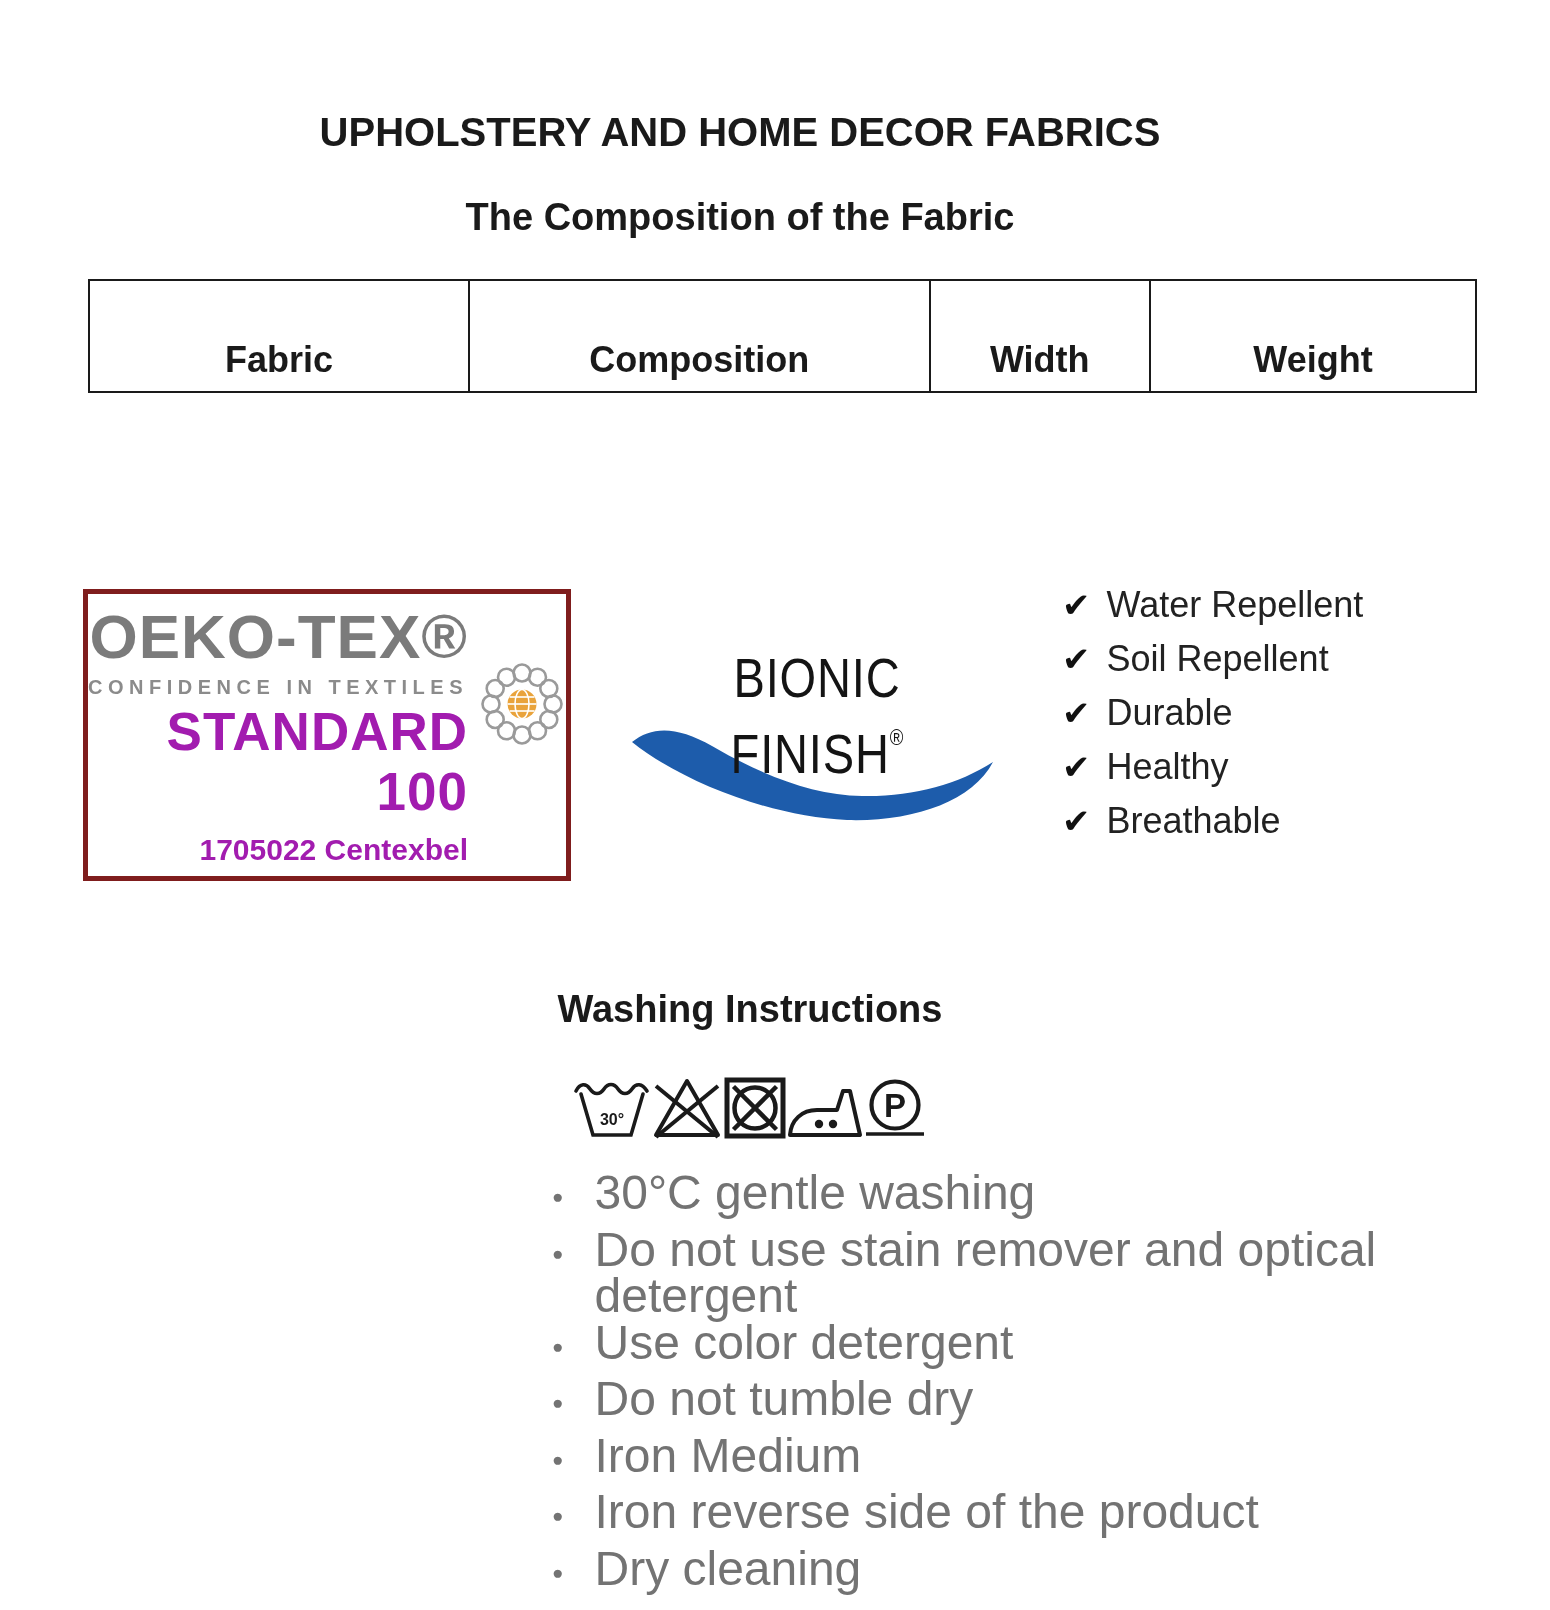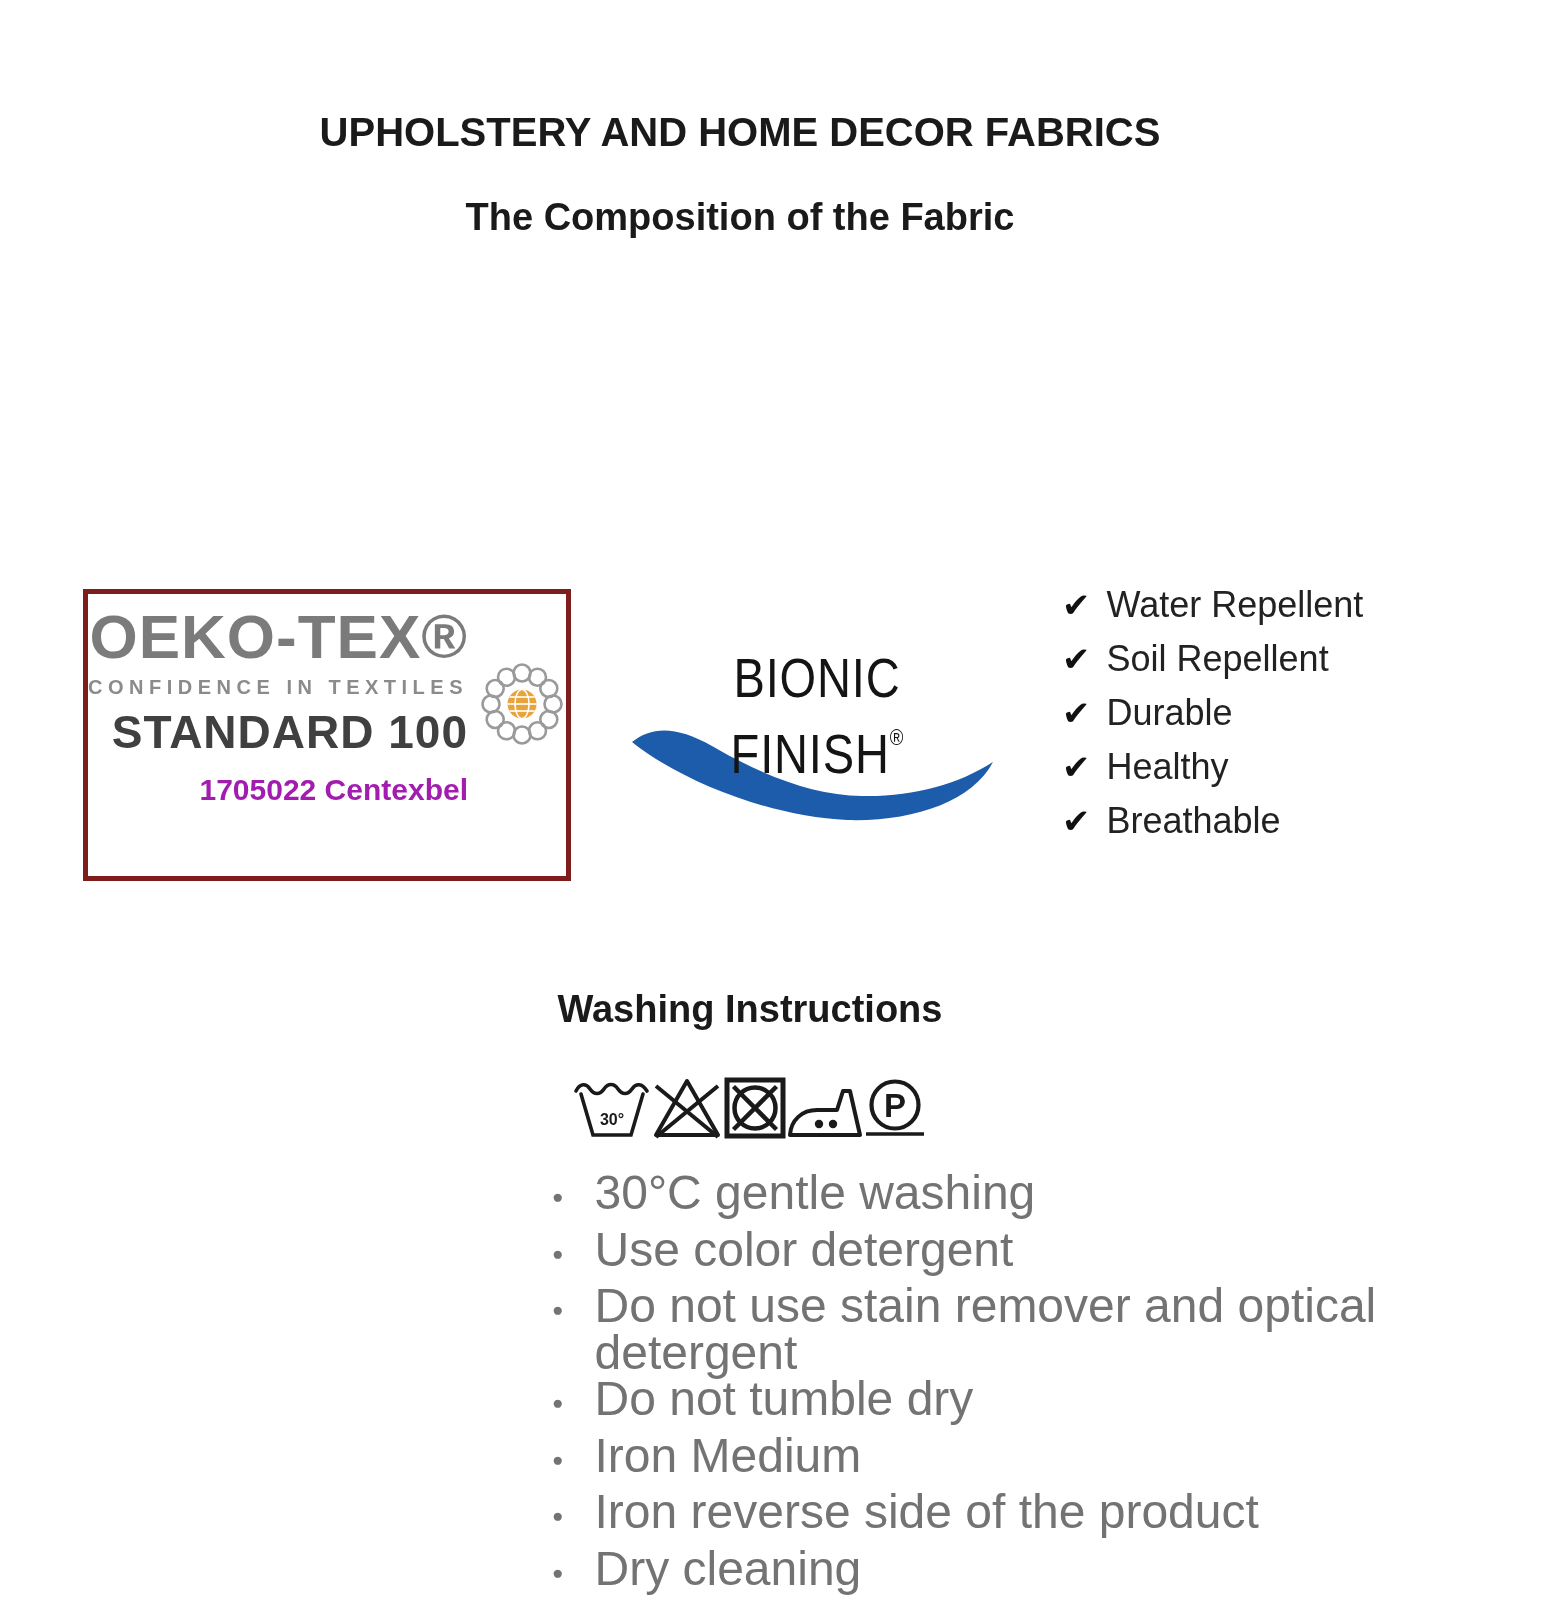--- a/index.html
+++ b/index.html
@@ -38,21 +38,21 @@
   
   .oeko-box{
     position:absolute;left:83px;top:589px;width:478px;height:282px;
     border:5px solid #7f1d1d;background:#fff;
   }
   .oeko-text{
     position:absolute;left:0;top:10px;width:380px;text-align:right;
   }
   .oeko-brand{font-size:62px;font-weight:bold;color:#7b7b7b;line-height:66px;letter-spacing:1px;}
   .oeko-tagline{font-size:20px;font-weight:bold;color:#8b8b8b;letter-spacing:5.5px;line-height:30px;margin-top:2px;}
-  .oeko-standard{font-size:46px;font-weight:bold;color:#404040;line-height:60px;letter-spacing:1px;}
+  .oeko-standard{font-size:53px;font-weight:bold;color:#a21caf;line-height:60px;letter-spacing:1px;}
   .oeko-cert{font-size:30px;font-weight:bold;color:#a21caf;line-height:44px;margin-top:6px;}
   .oeko-notes{margin-top:16px;font-size:19px;line-height:25px;color:#4d4d4d;}
   .oeko-flower{position:absolute;left:388px;top:64px;}
   
   .bionic{position:absolute;left:612px;top:648px;width:385px;height:180px;}
   .bionic-wave{position:absolute;left:10px;top:72px;}
   .bionic-text{
     position:absolute;left:85px;top:0px;width:240px;text-align:center;
     font-size:56px;line-height:60px;color:#141414;
     transform:scaleX(0.84);transform-origin:center top;letter-spacing:1px;
@@ -90,20 +90,26 @@
 <div class="doc-subtitle">The Composition of the Fabric</div>
 
 <table class="comp">
   <colgroup>
       <col class="c1">
       <col class="c2">
       <col class="c3">
       <col class="c4">
     </colgroup>
   <tbody>
+    <tr>
+      <th>Fabric</th>
+      <th>Composition</th>
+      <th>Width</th>
+      <th>Weight</th>
+    </tr>
   </tbody>
 </table>
 
 <div class="oeko-box">
   <div class="oeko-text">
     <div class="oeko-brand">OEKO-TEX®</div>
     <div class="oeko-tagline">CONFIDENCE IN TEXTILES</div>
     <div class="oeko-standard">STANDARD 100</div>
     <div class="oeko-cert">1705022 Centexbel</div>
   </div>
@@ -202,19 +208,19 @@
 
   <svg width="64" height="64" viewBox="0 0 64 64">
     <circle cx="32" cy="29" r="23.5" stroke="#1a1a1a" stroke-width="4.2" fill="none"></circle>
     <text class="sym-text" x="32" y="41" text-anchor="middle" font-size="33" font-weight="bold" fill="#1a1a1a">P</text>
     <line x1="3" y1="58" x2="61" y2="58" stroke="#1a1a1a" stroke-width="3.4"></line>
   </svg>
 </div>
 
 <div class="bullets">
   <div class="bullet-item">30°C gentle washing</div>
+  <div class="bullet-item">Do not use stain remover and optical detergent</div>
   <div class="bullet-item">Use color detergent</div>
-  <div class="bullet-item">Do not use stain remover and optical detergent</div>
   <div class="bullet-item">Do not tumble dry</div>
   <div class="bullet-item">Iron Medium</div>
   <div class="bullet-item">Iron reverse side of the product</div>
   <div class="bullet-item">Dry cleaning</div>
 </div>
 
 </body></html>

